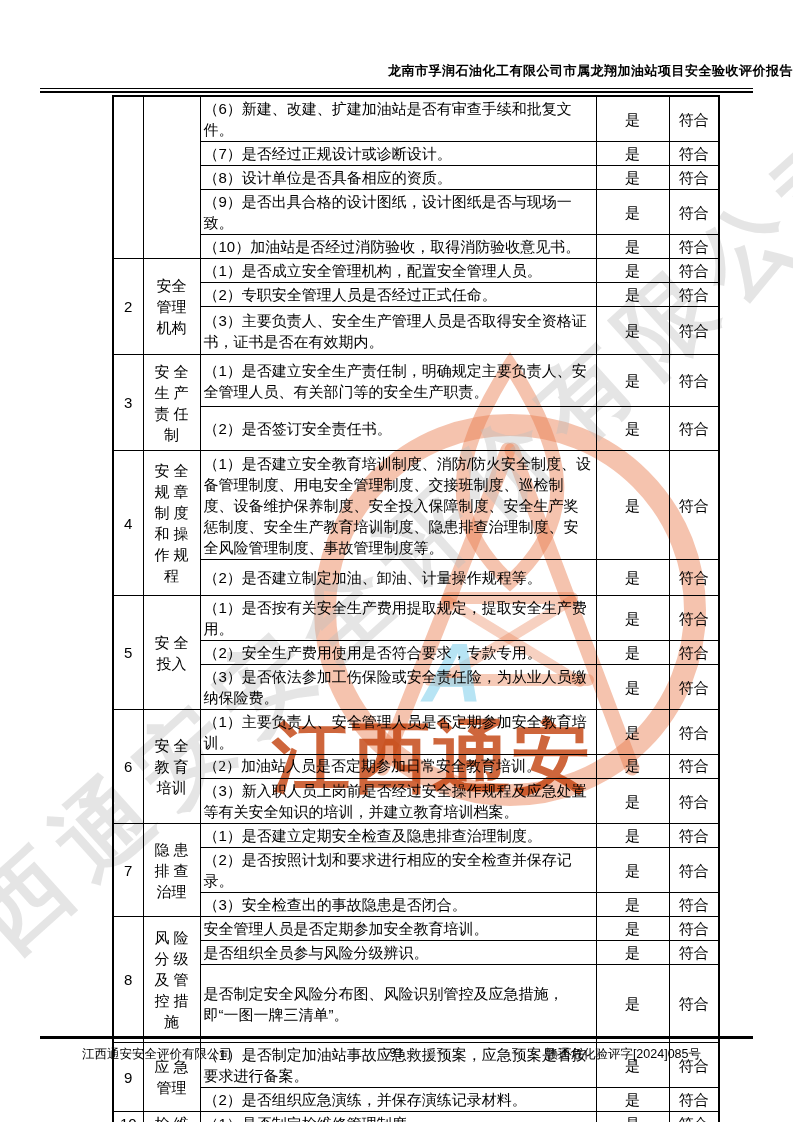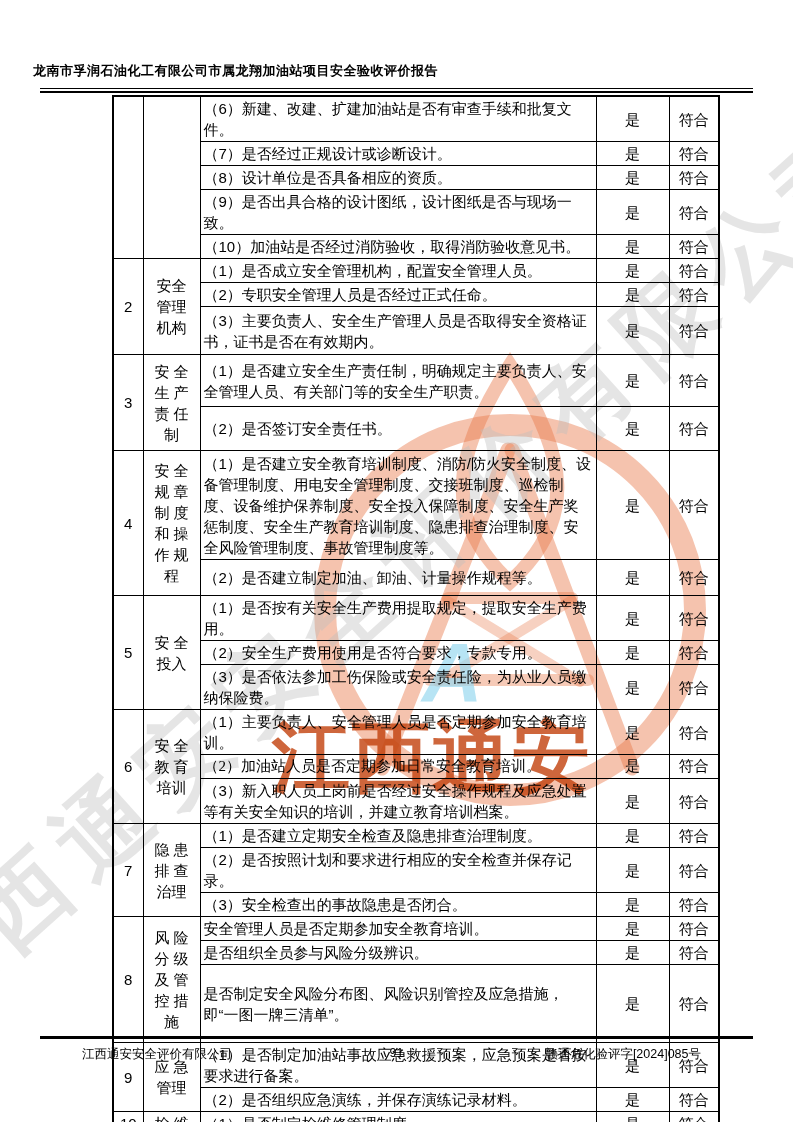--- a/index.html
+++ b/index.html
@@ -35,21 +35,21 @@
     font-weight: bold;
     letter-spacing: 2px;
     white-space: nowrap;
     opacity: 0.80;
   }
   .wm-emblem { position: absolute; left: 280px; top: 330px; }
   
   .doc-title {
     position: absolute;
     top: 62px; left: 0; right: 0;
-    text-align: left;
+    text-align: right;
     font-size: 13px;
     font-weight: bold;
     z-index: 2;
     letter-spacing: 0.5px;
     padding-left: 33px;
   }
   .header-rule {
     position: absolute;
     left: 40px; top: 88px;
     width: 713px; height: 5px;

